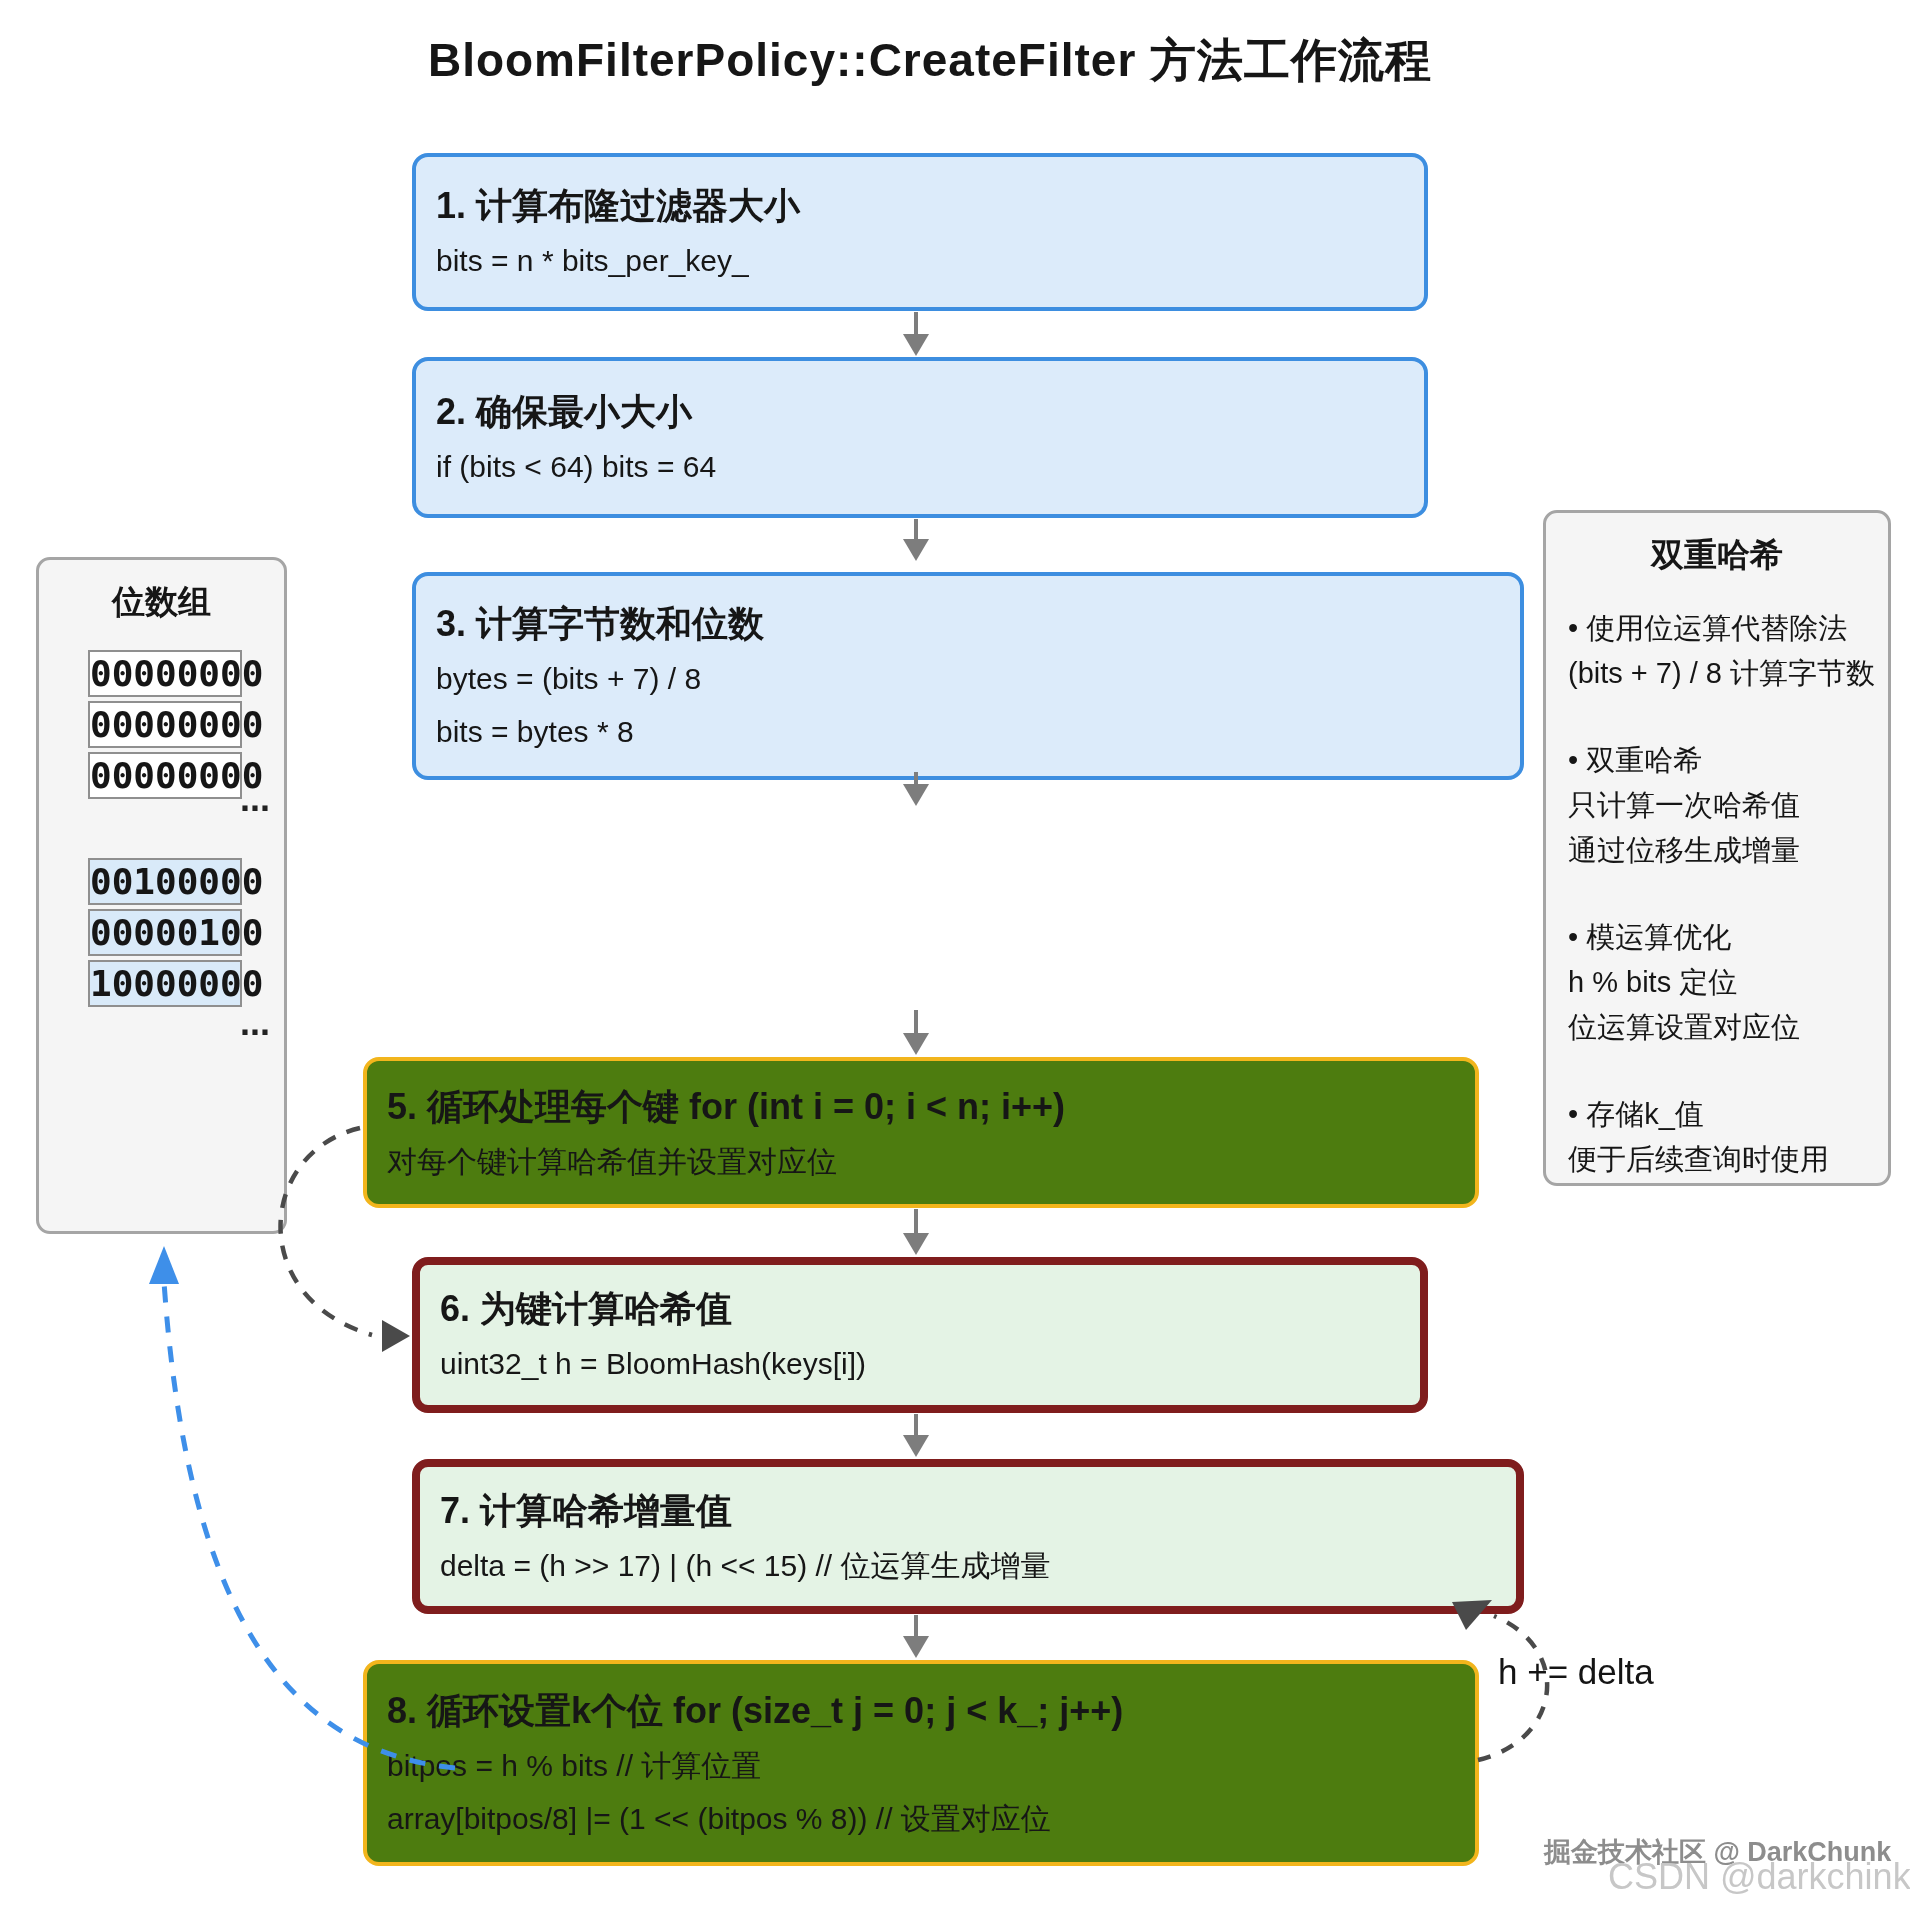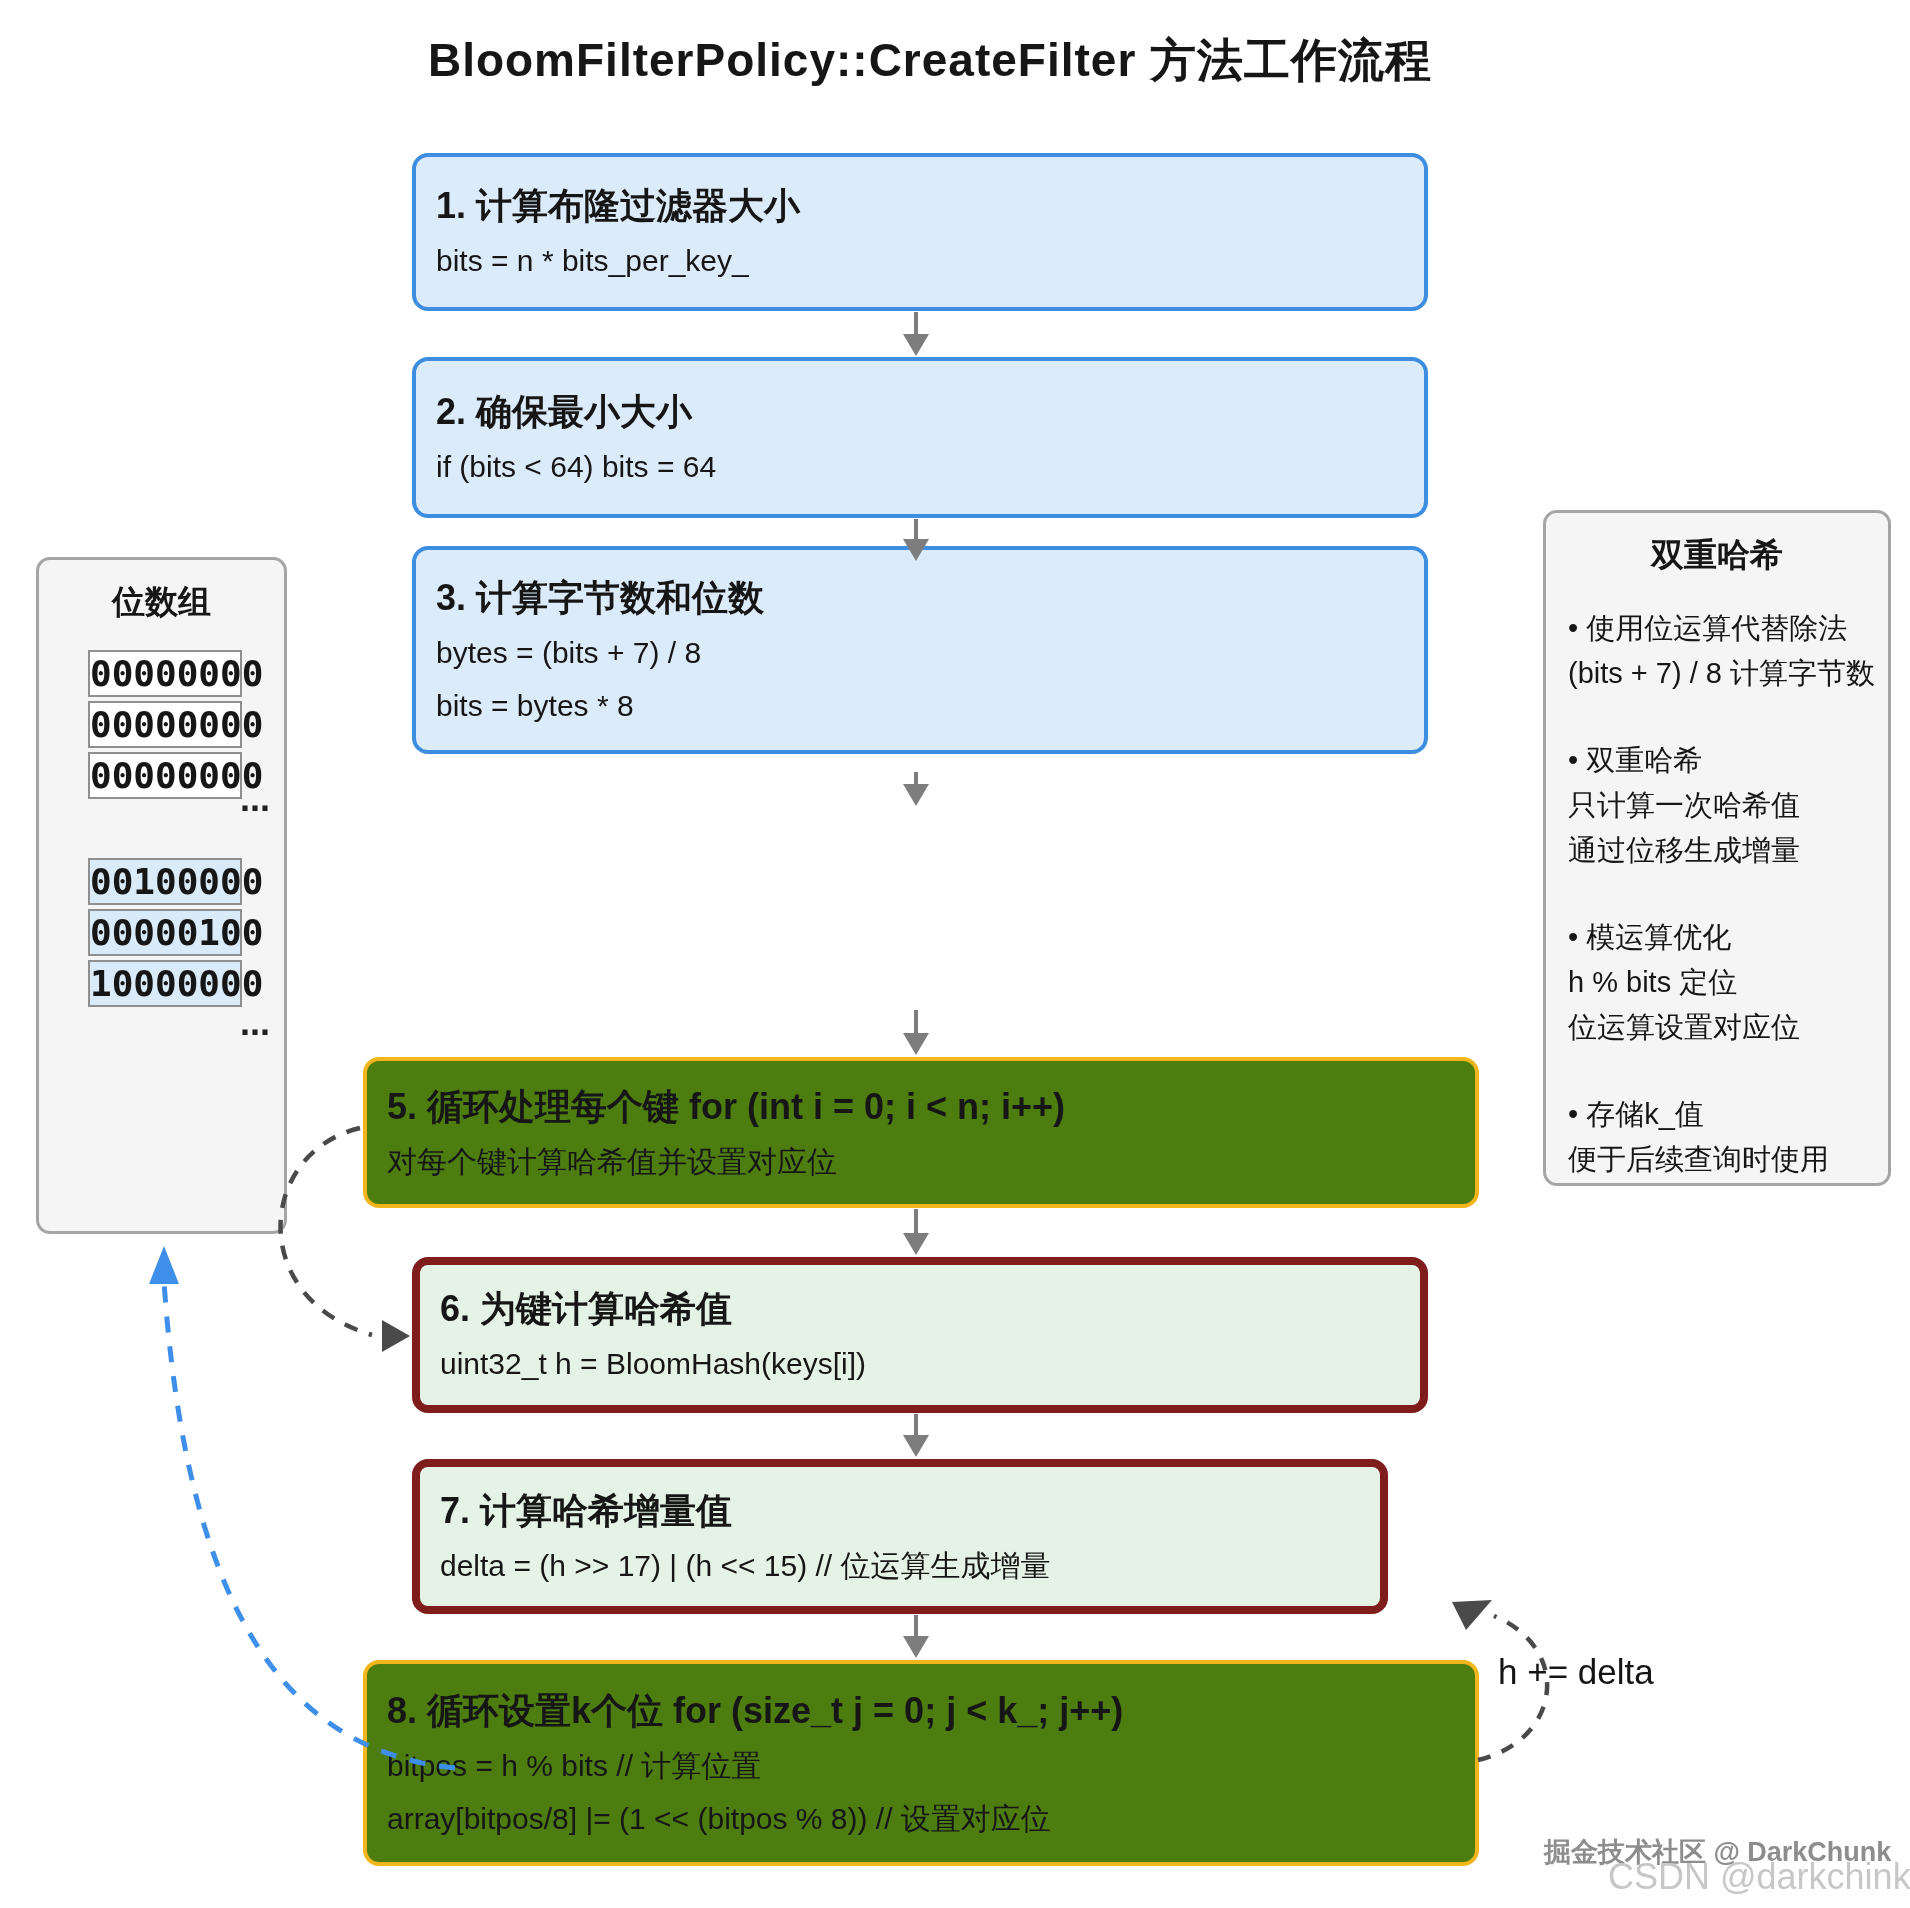--- a/index.html
+++ b/index.html
@@ -58,38 +58,38 @@
   <div class="flow-box box-blue" style="left:412px;top:153px;width:1016px;height:158px;">
     <div class="heading">1. 计算布隆过滤器大小</div>
     <div class="line">bits = n * bits_per_key_</div>
   </div>
 
   <div class="flow-box box-blue" style="left:412px;top:357px;width:1016px;height:161px;">
     <div class="heading">2. 确保最小大小</div>
     <div class="line">if (bits &lt; 64) bits = 64</div>
   </div>
 
-  <div class="flow-box box-blue" style="left:412px;top:546px;width:1016px;height:208px;">
+  <div class="flow-box box-blue" style="left:412px;top:572px;width:1112px;height:208px;">
     <div class="heading">3. 计算字节数和位数</div>
     <div class="line">bytes = (bits + 7) / 8</div>
     <div class="line">bits = bytes * 8</div>
   </div>
 
 
   <div class="flow-box box-yellow" style="left:363px;top:1057px;width:1116px;height:151px;">
     <div class="heading">5. 循环处理每个键 for (int i = 0; i &lt; n; i++)</div>
     <div class="line">对每个键计算哈希值并设置对应位</div>
   </div>
 
   <div class="flow-box box-green" style="left:412px;top:1257px;width:1016px;height:156px;">
     <div class="heading">6. 为键计算哈希值</div>
     <div class="line">uint32_t h = BloomHash(keys[i])</div>
   </div>
 
-  <div class="flow-box box-green" style="left:412px;top:1459px;width:976px;height:155px;">
+  <div class="flow-box box-green" style="left:412px;top:1459px;width:1112px;height:155px;">
     <div class="heading">7. 计算哈希增量值</div>
     <div class="line">delta = (h &gt;&gt; 17) | (h &lt;&lt; 15) // 位运算生成增量</div>
   </div>
 
   <div class="flow-box box-yellow" style="left:363px;top:1660px;width:1116px;height:206px;">
     <div class="heading">8. 循环设置k个位 for (size_t j = 0; j &lt; k_; j++)</div>
     <div class="line">bitpos = h % bits // 计算位置</div>
     <div class="line">array[bitpos/8] |= (1 &lt;&lt; (bitpos % 8)) // 设置对应位</div>
   </div>
 

